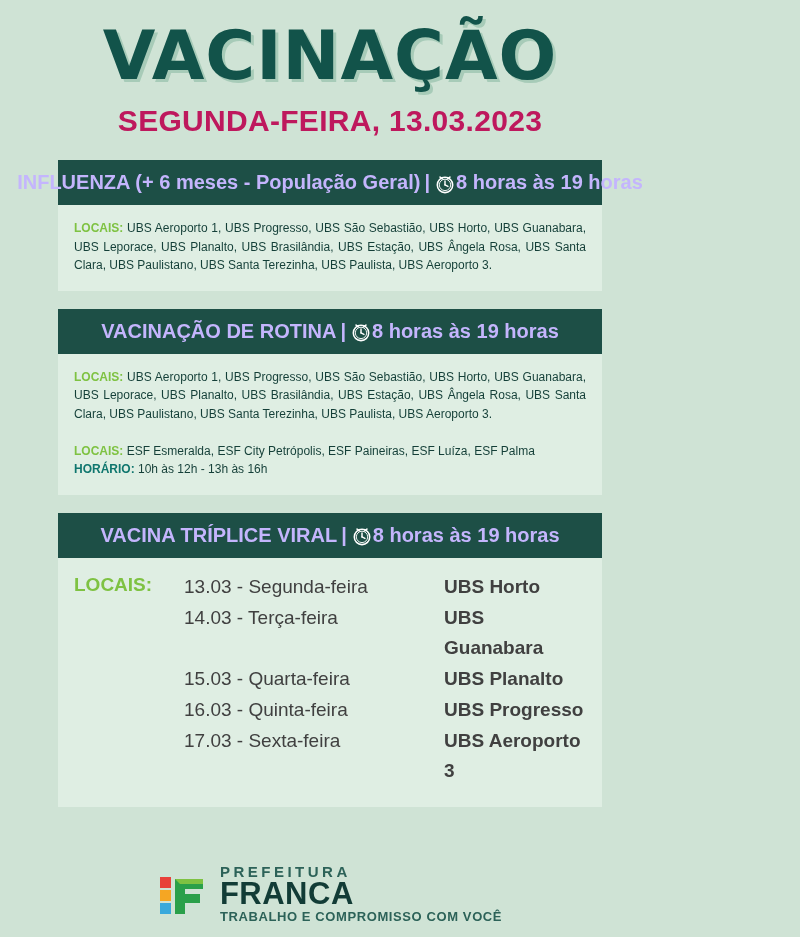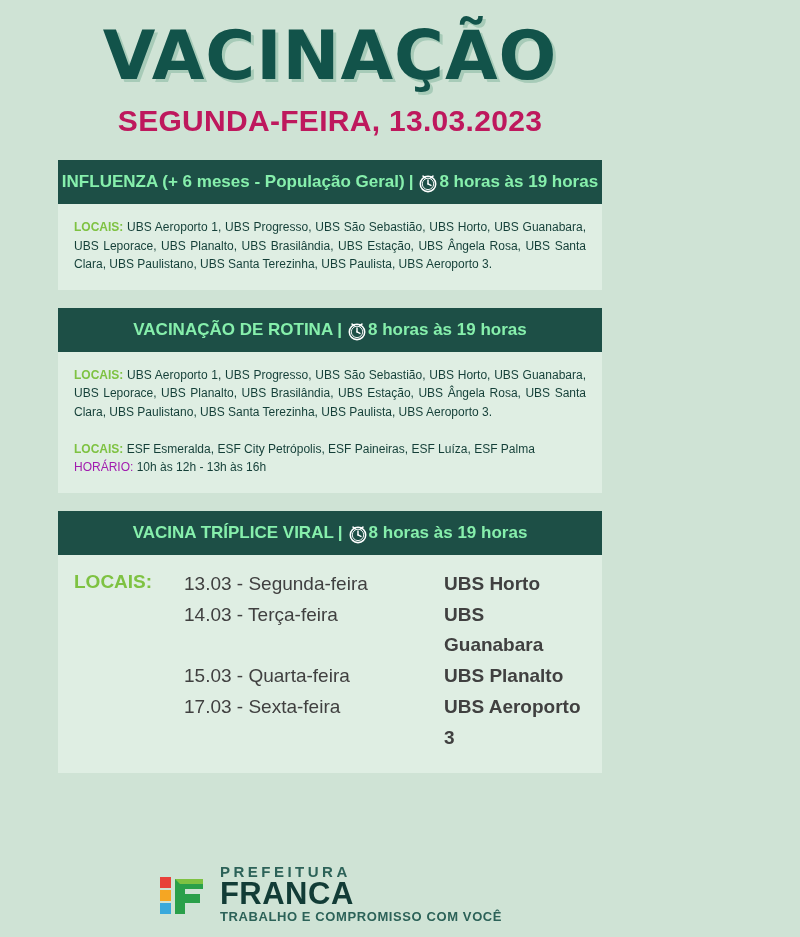--- a/index.html
+++ b/index.html
@@ -46,23 +46,23 @@
   }
   
   .section {
     margin: 0 58px;
   }
   .section + .section {
     margin-top: 18px;
   }
   .sec-header {
     background: #1d4f46;
-    color: #86efac;
+    color: #c4b5fd;
     text-align: center;
-    font-size: 17px;
+    font-size: 20px;
     font-weight: bold;
     padding: 11px 8px 11px 8px;
     box-sizing: border-box;
     display: flex;
     align-items: center;
     justify-content: center;
     white-space: nowrap;
   }
   .sec-header .sep {
     padding: 0 4px;
@@ -79,22 +79,22 @@
   .sec-body {
     background: #dfeee3;
     padding: 14px 16px 16px 16px;
     box-sizing: border-box;
   }
   .locais-label {
     color: #7ec242;
     font-weight: bold;
   }
   .horario-label {
-    color: #a21caf;
-    font-weight: normal;
+    color: #0f766e;
+    font-weight: bold;
   }
   .body-text {
     font-size: 12px;
     line-height: 1.55;
     color: #143f38;
     text-align: justify;
     text-align-last: left;
   }
   .body-text.just {
     text-align: justify;
@@ -263,20 +263,24 @@
         </div>
         <div class="tv-row">
           <div class="tv-date">14.03 - Terça-feira</div>
           <div class="tv-place">UBS Guanabara</div>
         </div>
         <div class="tv-row">
           <div class="tv-date">15.03 - Quarta-feira</div>
           <div class="tv-place">UBS Planalto</div>
         </div>
         <div class="tv-row">
+          <div class="tv-date">16.03 - Quinta-feira</div>
+          <div class="tv-place">UBS Progresso</div>
+        </div>
+        <div class="tv-row">
           <div class="tv-date">17.03 - Sexta-feira</div>
           <div class="tv-place">UBS Aeroporto 3</div>
         </div>
       </div>
     </div>
   </div>
 
   <div class="footer">
     <div class="logo-mark">
       <svg viewBox="0 0 52 46" width="52" height="46">

